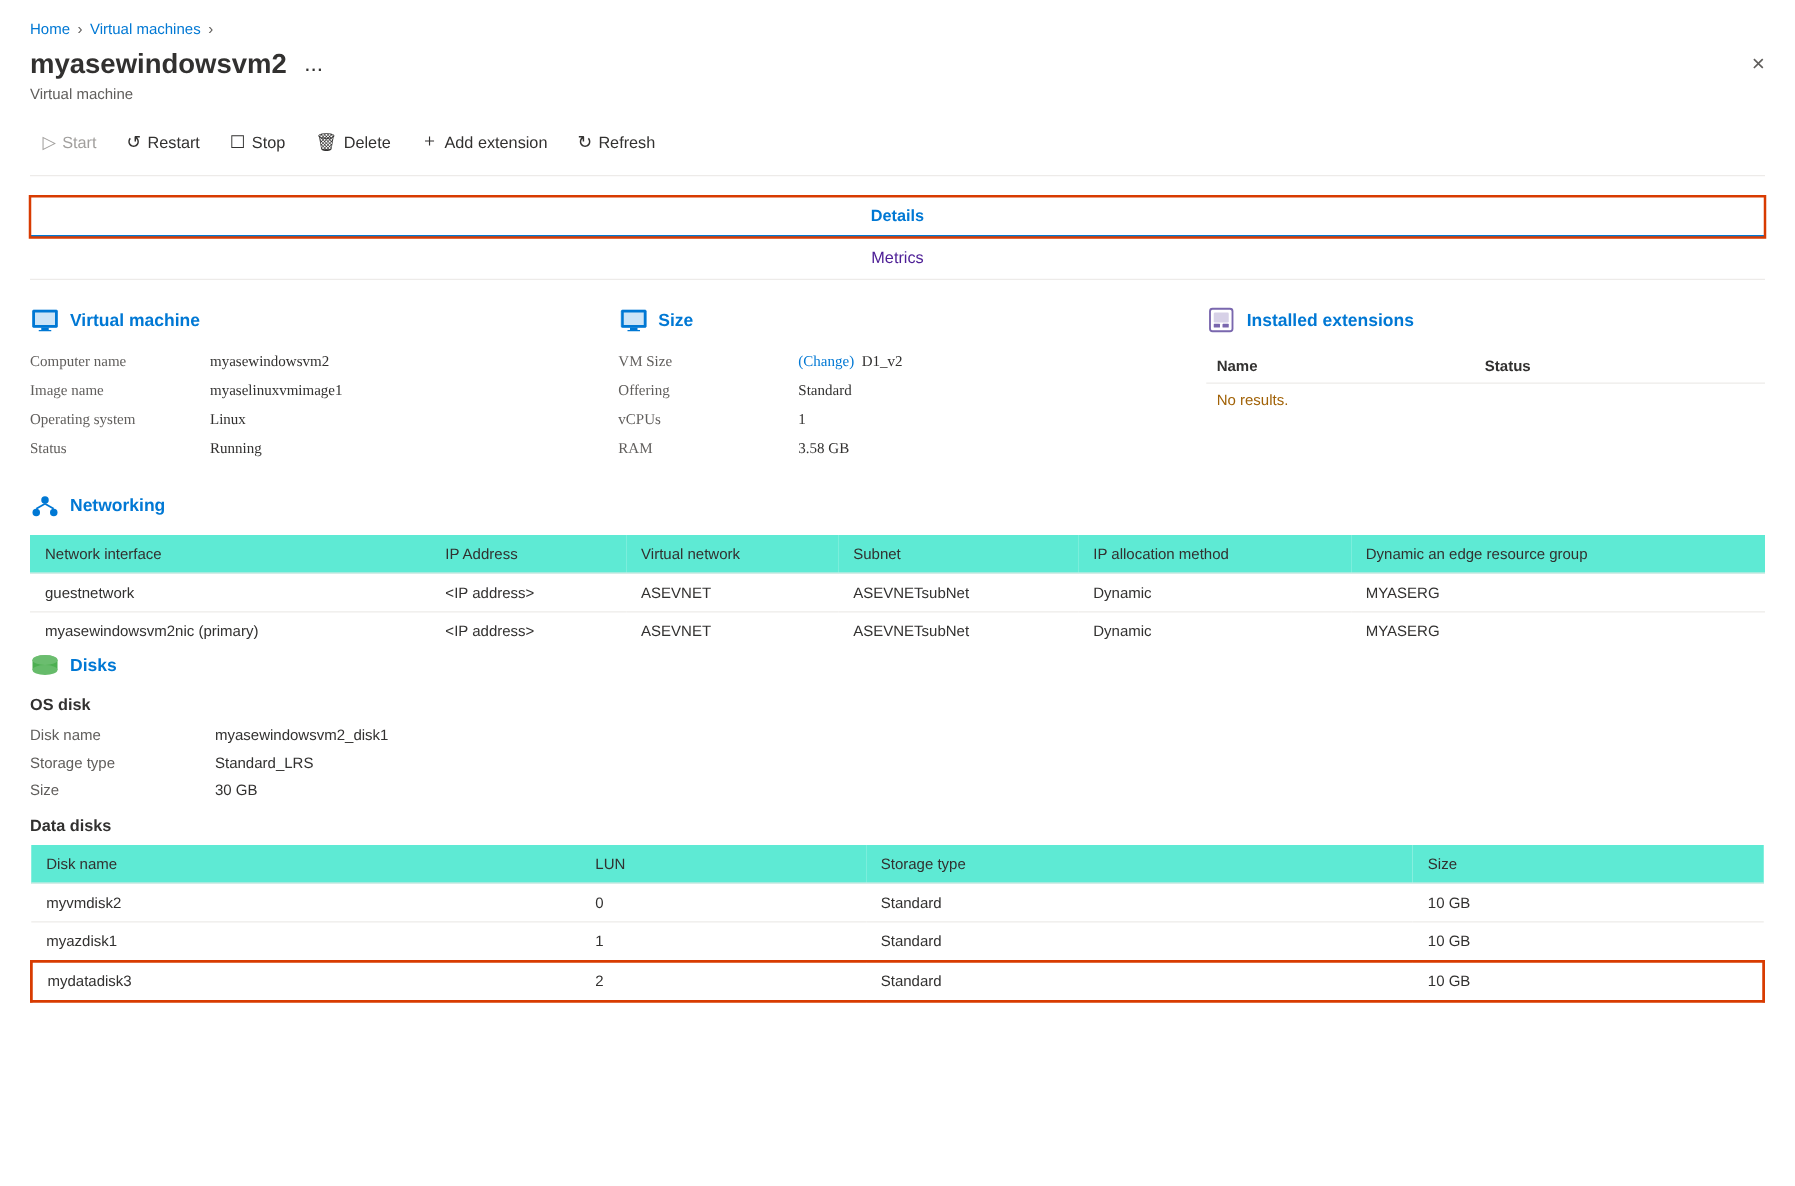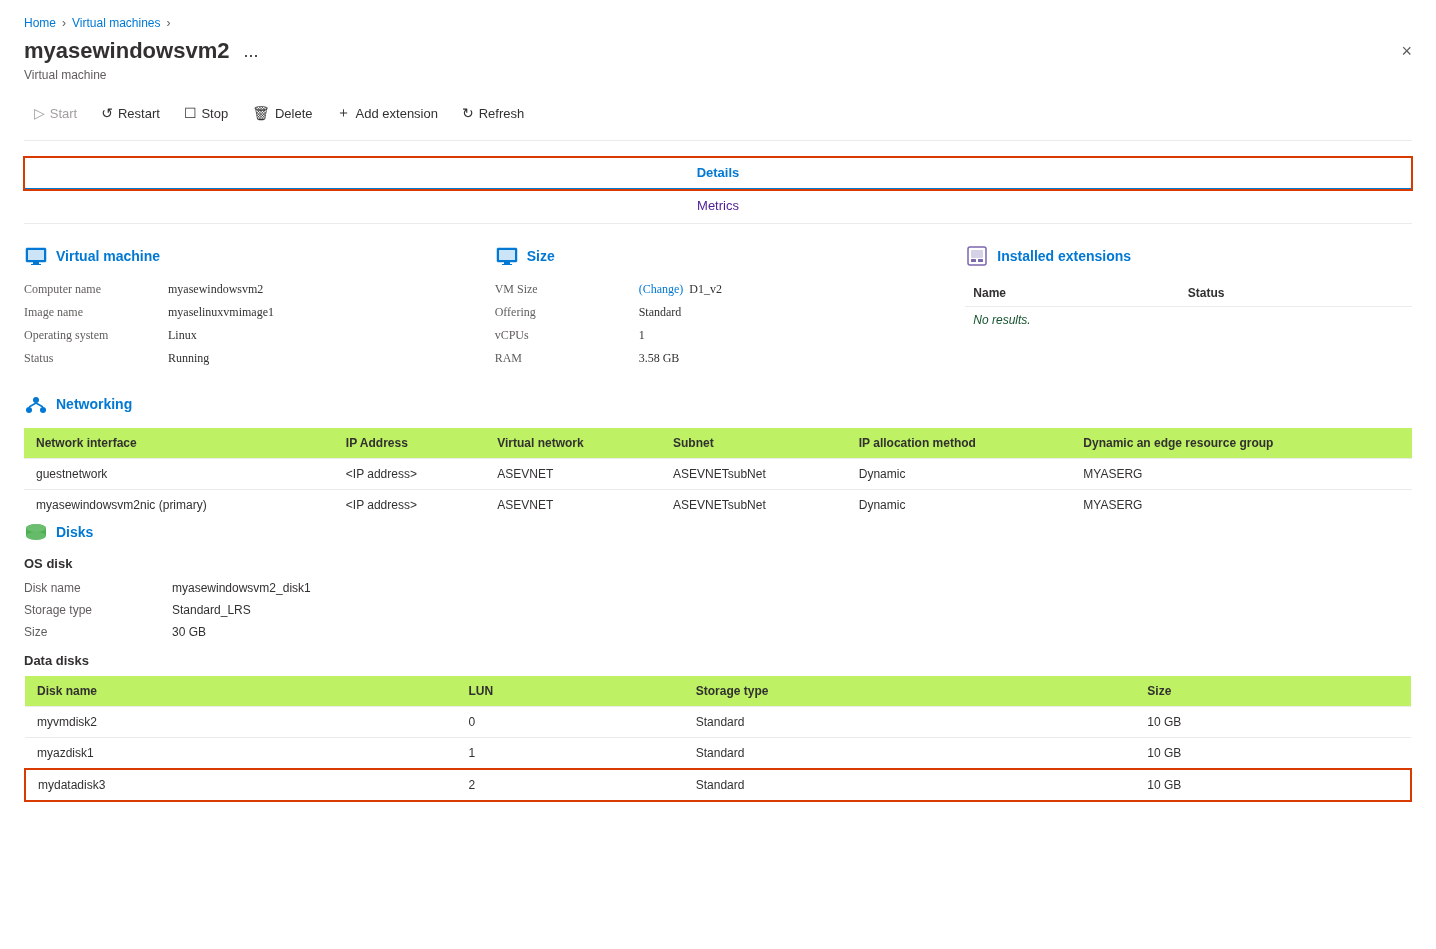--- a/index.html
+++ b/index.html
@@ -38,33 +38,33 @@
     .section-icon { width: 24px; height: 24px; display: flex; align-items: center; justify-content: center; }
     
     .info-grid { display: grid; grid-template-columns: 140px 1fr; gap: 4px 4px; font-family: Liberation Serif, serif; }
     .info-label { color: #605e5c; font-size: 12px; padding: 2px 0; }
     .info-value { color: #323130; font-size: 12px; padding: 2px 0; }
     
     
     .networking-section { }
     .full-width-section { }
     .data-table { width: 100%; border-collapse: collapse; }
-    .data-table th { padding: 8px 12px; text-align: left; font-weight: 700; font-size: 12px; background: #bef264; border-bottom: 1px solid #edebe9; color: #323130; }
+    .data-table th { padding: 8px 12px; text-align: left; font-weight: 400; font-size: 12px; background: #5eead4; border-bottom: 1px solid #edebe9; color: #323130; }
     .data-table td { padding: 8px 12px; font-size: 12px; border-bottom: 1px solid #edebe9; color: #323130; }
     .data-table tr:last-child td { border-bottom: none; }
     
     
     .disks-section { margin-bottom: 24px; }
     .subsection-title { font-weight: 600; font-size: 13px; margin-bottom: 8px; margin-top: 12px; }
     .disk-info-grid { display: grid; grid-template-columns: 140px 1fr; gap: 4px 8px; margin-bottom: 8px; }
     
     
     .ext-table { width: 100%; border-collapse: collapse; }
     .ext-table th { padding: 6px 8px; text-align: left; font-weight: 600; font-size: 12px; border-bottom: 1px solid #edebe9; }
-    .ext-table td { padding: 6px 8px; font-size: 12px; color: #14532d; font-style: italic; }
+    .ext-table td { padding: 6px 8px; font-size: 12px; color: #a16207; }
     
     
     .link { color: #0078d4; text-decoration: none; cursor: pointer; }
   </style>
 </head>
 <body>
 
 <div class="page-wrapper">
 
   <div class="breadcrumb">

